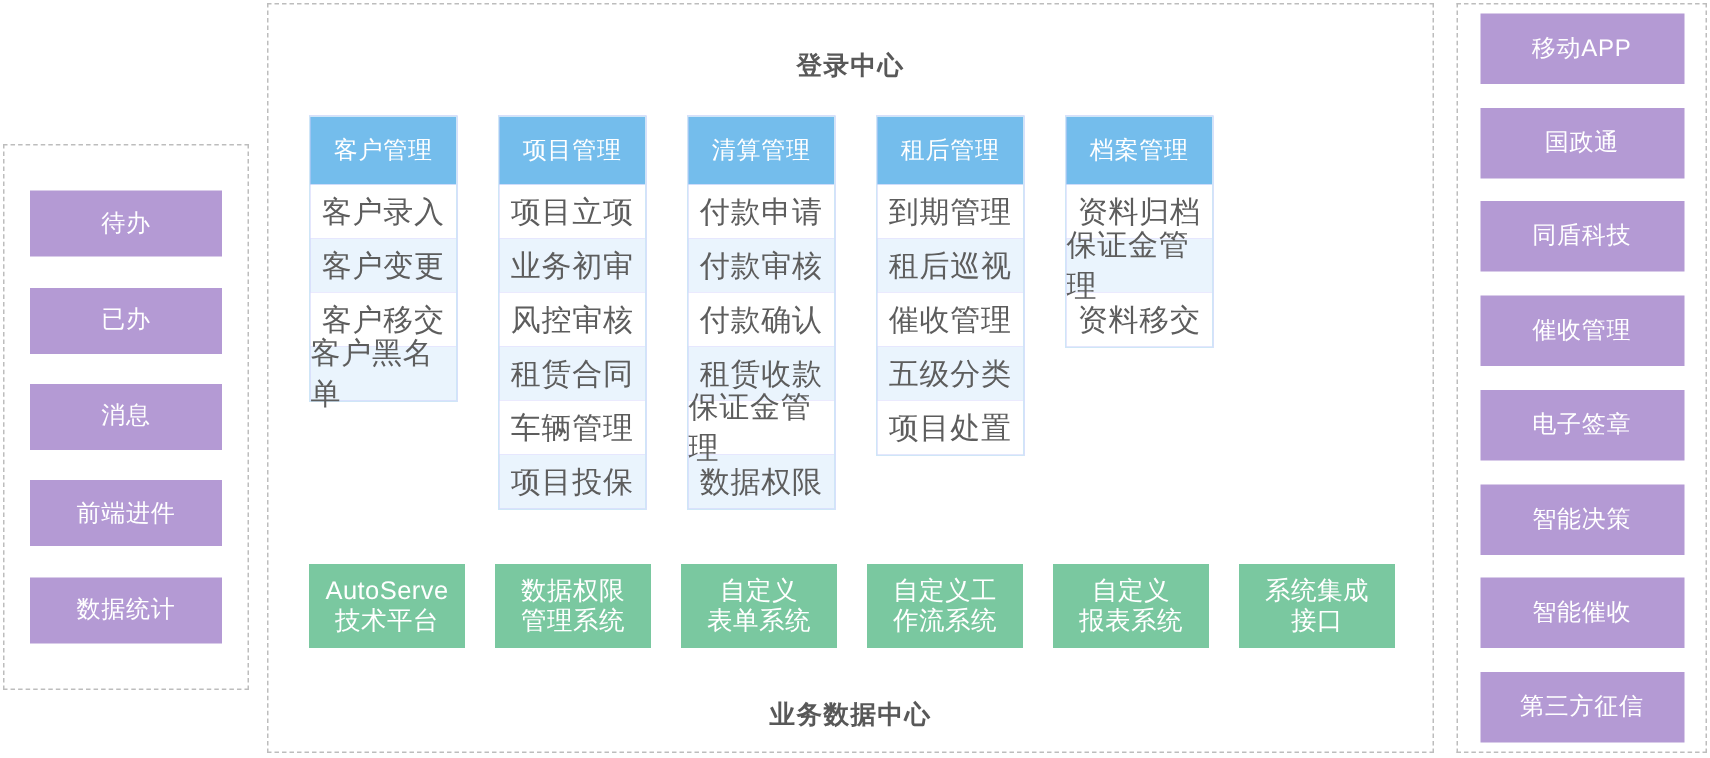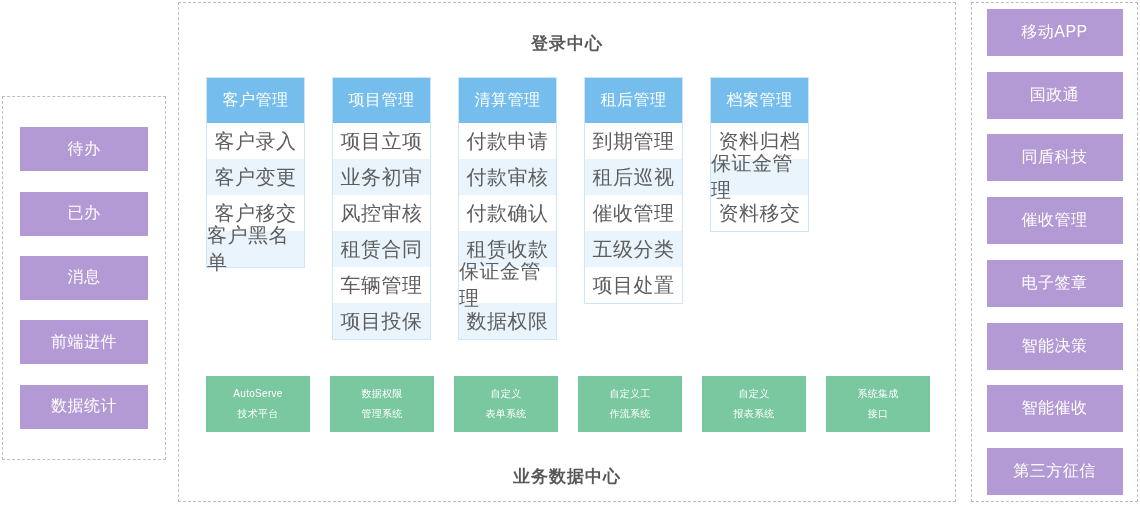--- a/index.html
+++ b/index.html
@@ -157,21 +157,21 @@
     width: 724px;
     display: flex;
     gap: 20px;
   }
 
   .platform-box {
     width: 112px;
     height: 56px;
     background: #7ac8a0;
     color: #ffffff;
-    font-size: 10px;
+    font-size: 17px;
     line-height: 20px;
     display: flex;
     flex-direction: column;
     align-items: center;
     justify-content: center;
     text-align: center;
     letter-spacing: 0.3px;
     box-sizing: border-box;
   }
   .platform-box span { display: block; white-space: nowrap; }

